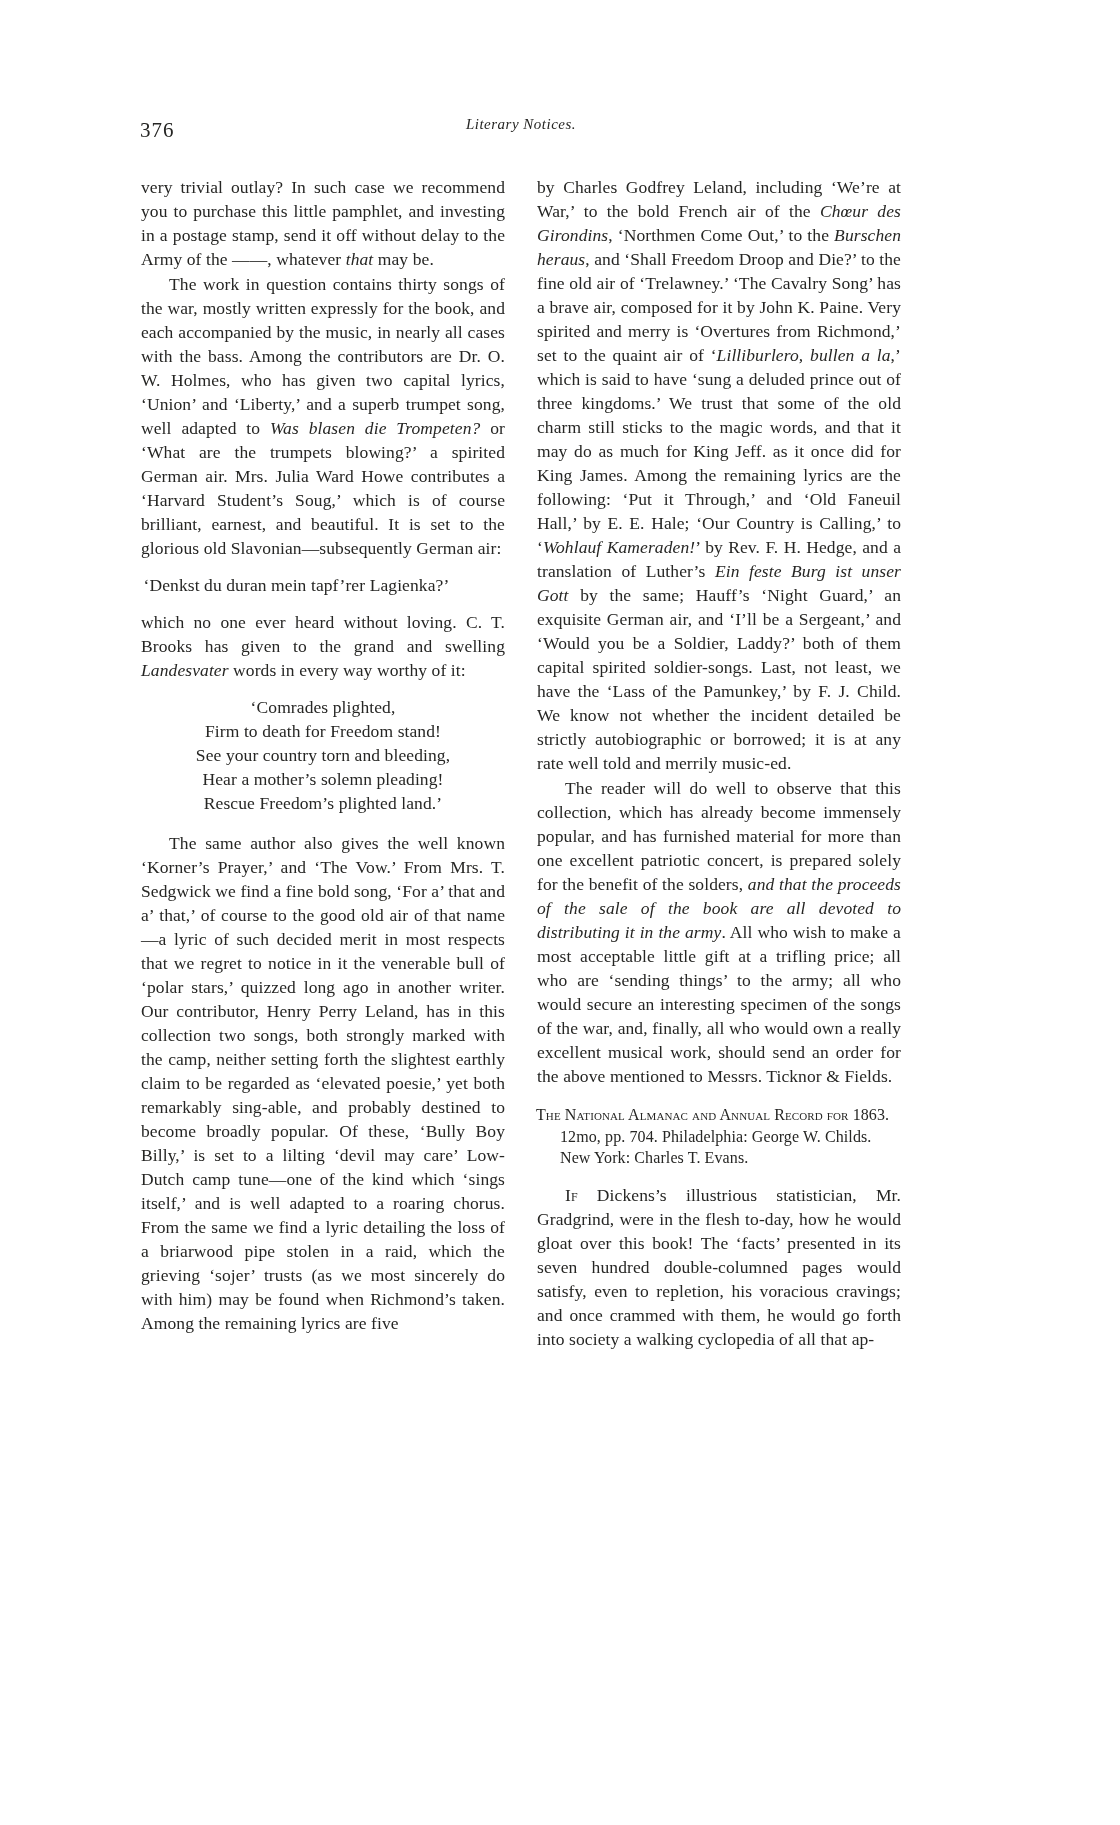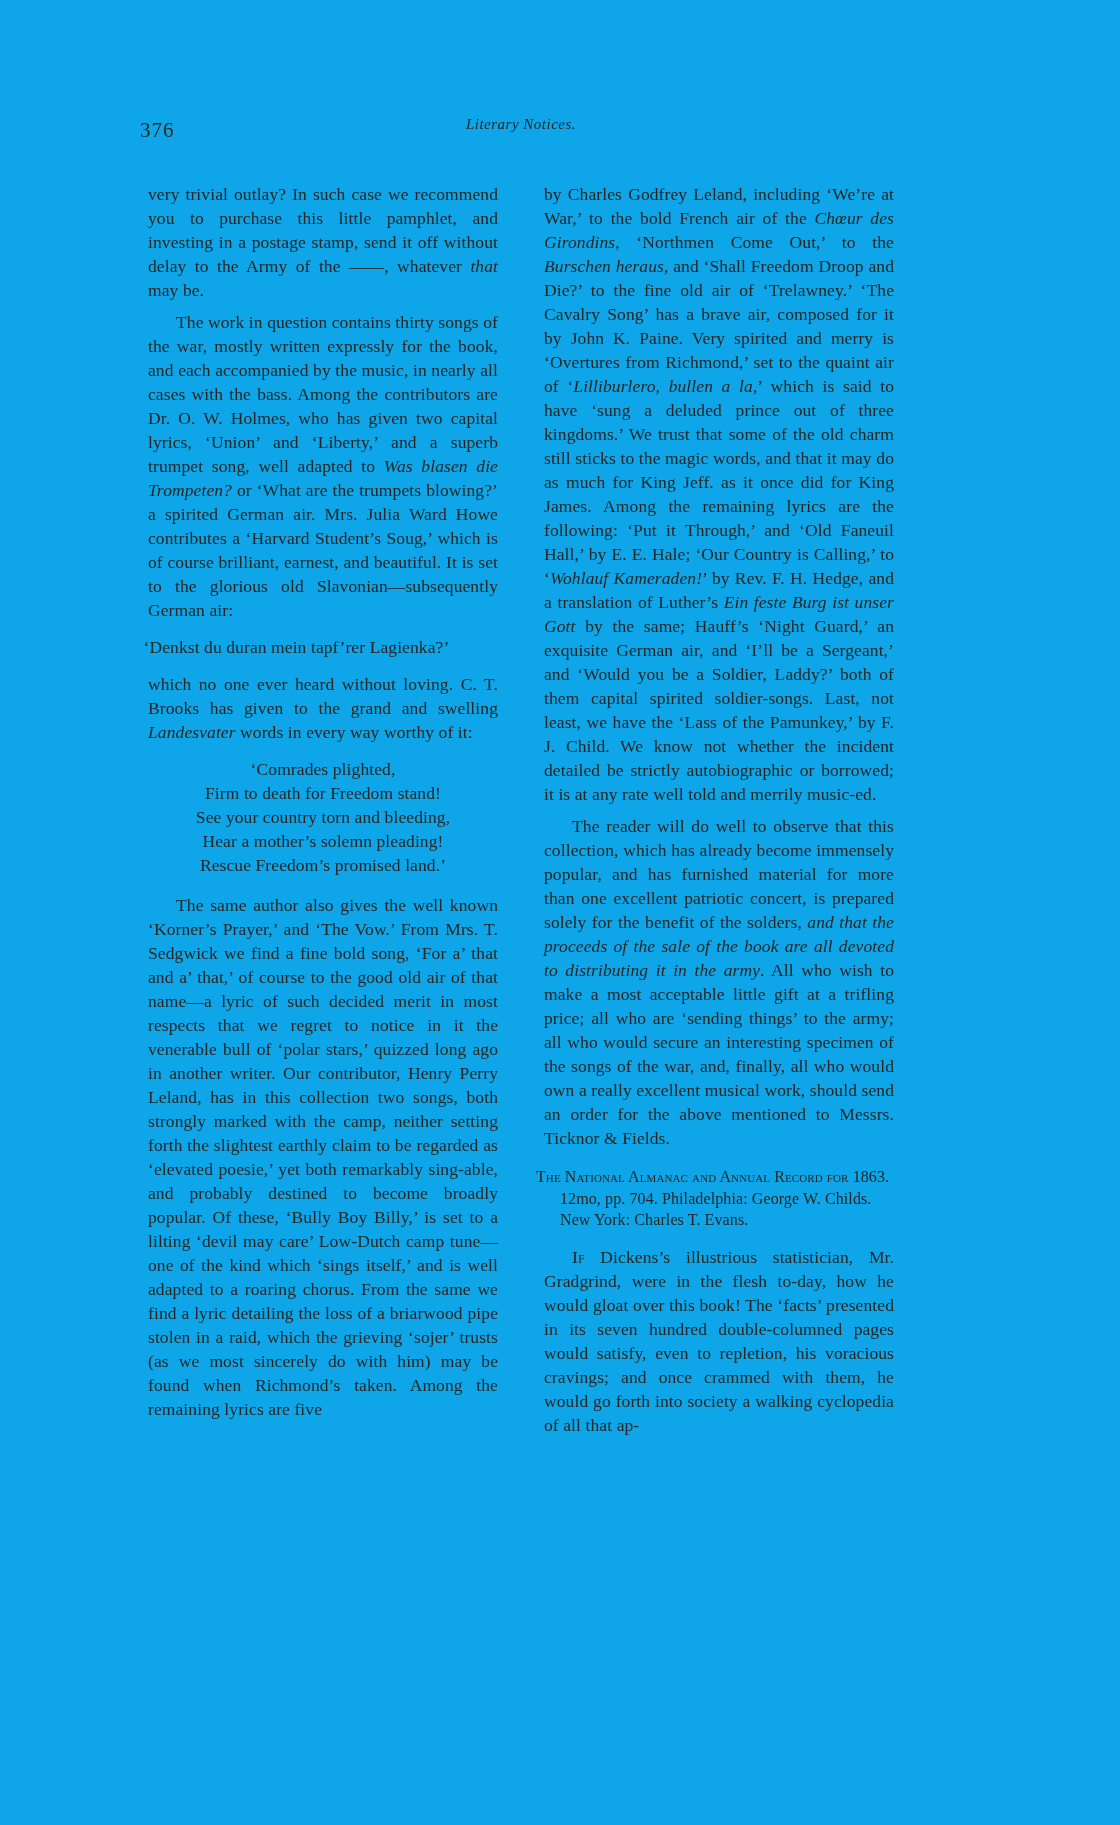--- a/index.html
+++ b/index.html
@@ -5,21 +5,21 @@
   html, body {
     margin: 0;
     padding: 0;
     background: #e8e8e6;
   }
   .page {
     position: relative;
     width: 1120px;
     height: 1825px;
     margin: 0 auto;
-    background: #0ea5e9;
+    background: #ffffff;
     overflow: hidden;
     font-family: "Liberation Serif", "DejaVu Serif", serif;
     color: #262624;
   }
   .page-header {
     position: absolute;
     top: 116px;
     left: 140px;
     width: 762px;
     height: 34px;
@@ -46,21 +46,21 @@
     display: flex;
     gap: 30px;
   }
   .column {
     width: 366px;
     font-size: 17.5px;
     line-height: 24px;
     text-align: justify;
     letter-spacing: 0.1px;
   }
-  .column p { margin: 8px; }
+  .column p { margin: 1px; }
   p.indent { text-indent: 1.6em; }
   p.noindent { text-indent: 0; }
   p.quote-line {
     margin: 13px 0;
     text-align: left;
     text-indent: 0.2em;
   }
   .verse {
     margin: 13px 0 16px;
     text-align: center;
@@ -92,21 +92,21 @@
     <div class="column">
       <p class="noindent"><span>very trivial outlay?  In such case we recommend you to purchase this little pamphlet, and investing in a postage stamp, send it off without delay to the Army of the ——, whatever </span><span class="run-italic">that</span><span> may be.</span></p>
       <p class="indent"><span>The work in question contains thirty songs of the war, mostly written expressly for the book, and each accompanied by the music, in nearly all cases with the bass.  Among the contributors are Dr. O. W. Holmes, who has given two capital lyrics, ‘Union’ and ‘Liberty,’ and a superb trumpet song, well adapted to </span><span class="run-italic">Was blasen die Trompeten?</span><span> or ‘What are the trumpets blowing?’ a spirited German air.  Mrs. Julia Ward Howe contributes a ‘Harvard Student’s Soug,’ which is of course brilliant, earnest, and beautiful.  It is set to the glorious old Slavonian—subsequently German air:</span></p>
       <p class="quote-line"><span>‘Denkst du duran mein tapf’rer Lagienka?’</span></p>
       <p class="noindent"><span>which no one ever heard without loving.  C. T. Brooks has given to the grand and swelling </span><span class="run-italic">Landesvater</span><span> words in every way worthy of it:</span></p>
       <div class="verse">
         <div>‘Comrades plighted,</div>
         <div>Firm to death for Freedom stand!</div>
         <div>See your country torn and bleeding,</div>
         <div>Hear a mother’s solemn pleading!</div>
-        <div>Rescue Freedom’s promised land.’</div>
+        <div>Rescue Freedom’s plighted land.’</div>
       </div>
       <p class="indent"><span>The same author also gives the well known ‘Korner’s Prayer,’ and ‘The Vow.’  From Mrs. T. Sedgwick we find a fine bold song, ‘For a’ that and a’ that,’ of course to the good old air of that name—a lyric of such decided merit in most respects that we regret to notice in it the venerable bull of ‘polar stars,’ quizzed long ago in another writer.  Our contributor, Henry Perry Leland, has in this collection two songs, both strongly marked with the camp, neither setting forth the slightest earthly claim to be regarded as ‘elevated poesie,’ yet both remarkably sing-able, and probably destined to become broadly popular.  Of these, ‘Bully Boy Billy,’ is set to a lilting ‘devil may care’ Low-Dutch camp tune—one of the kind which ‘sings itself,’ and is well adapted to a roaring chorus.  From the same we find a lyric detailing the loss of a briarwood pipe stolen in a raid, which the grieving ‘sojer’ trusts (as we most sincerely do with him) may be found when Richmond’s taken.  Among the remaining lyrics are five</span></p>
     </div>
 
     <div class="column">
       <p class="noindent"><span>by Charles Godfrey Leland, including ‘We’re at War,’ to the bold French air of the </span><span class="run-italic">Chœur des Girondins</span><span>, ‘Northmen Come Out,’ to the </span><span class="run-italic">Burschen heraus</span><span>, and ‘Shall Freedom Droop and Die?’ to the fine old air of ‘Trelawney.’  ‘The Cavalry Song’ has a brave air, composed for it by John K. Paine.  Very spirited and merry is ‘Overtures from Richmond,’ set to the quaint air of ‘</span><span class="run-italic">Lilliburlero, bullen a la</span><span>,’ which is said to have ‘sung a deluded prince out of three kingdoms.’  We trust that some of the old charm still sticks to the magic words, and that it may do as much for King Jeff. as it once did for King James.  Among the remaining lyrics are the following: ‘Put it Through,’ and ‘Old Faneuil Hall,’ by E. E. Hale; ‘Our Country is Calling,’ to ‘</span><span class="run-italic">Wohlauf Kameraden!</span><span>’ by Rev. F. H. Hedge, and a translation of Luther’s </span><span class="run-italic">Ein feste Burg ist unser Gott</span><span> by the same; Hauff’s ‘Night Guard,’ an exquisite German air, and ‘I’ll be a Sergeant,’ and ‘Would you be a Soldier, Laddy?’ both of them capital spirited soldier-songs.  Last, not least, we have the ‘Lass of the Pamunkey,’ by F. J. Child.  We know not whether the incident detailed be strictly autobiographic or borrowed; it is at any rate well told and merrily music-ed.</span></p>
       <p class="indent"><span>The reader will do well to observe that this collection, which has already become immensely popular, and has furnished material for more than one excellent patriotic concert, is prepared solely for the benefit of the solders, </span><span class="run-italic">and that the proceeds of the sale of the book are all devoted to distributing it in the army</span><span>.  All who wish to make a most acceptable little gift at a trifling price; all who are ‘sending things’ to the army; all who would secure an interesting specimen of the songs of the war, and, finally, all who would own a really excellent musical work, should send an order for the above mentioned to Messrs. Ticknor &amp; Fields.</span></p>
       <p class="citation"><span class="run-smallcaps">The National Almanac and Annual Record for 1863.</span><span>  12mo, pp. 704.  Philadelphia: George W. Childs.  New York: Charles T. Evans.</span></p>
       <p class="indent"><span class="run-smallcaps">If</span><span> Dickens’s illustrious statistician, Mr. Gradgrind, were in the flesh to-day, how he would gloat over this book!  The ‘facts’ presented in its seven hundred double-columned pages would satisfy, even to repletion, his voracious cravings; and once crammed with them, he would go forth into society a walking cyclopedia of all that ap-</span></p>
     </div>

